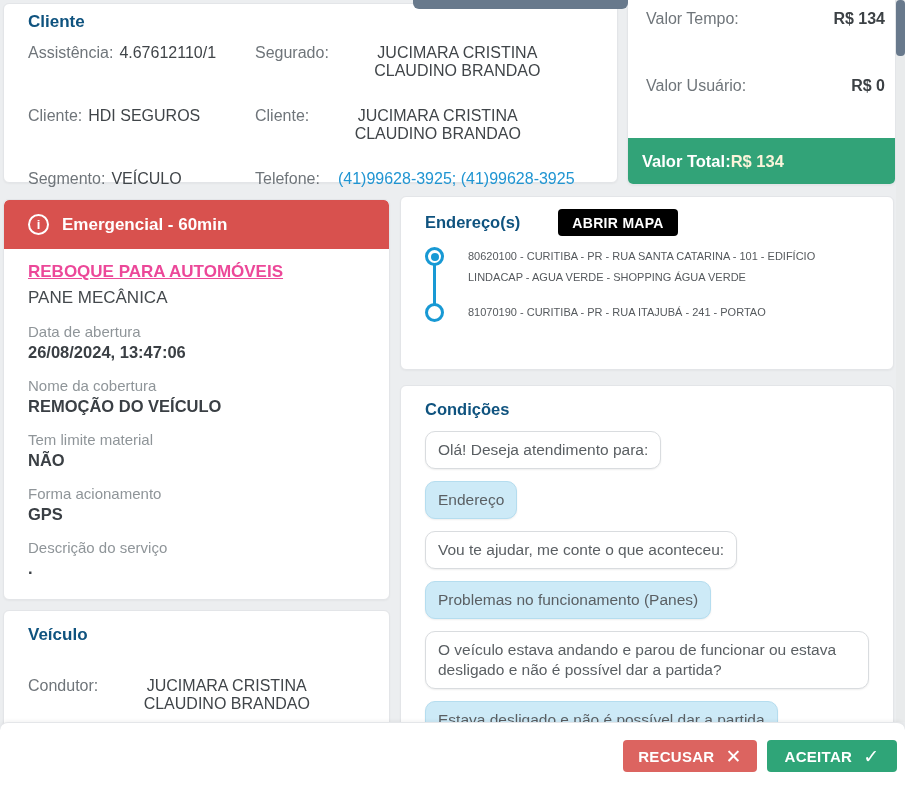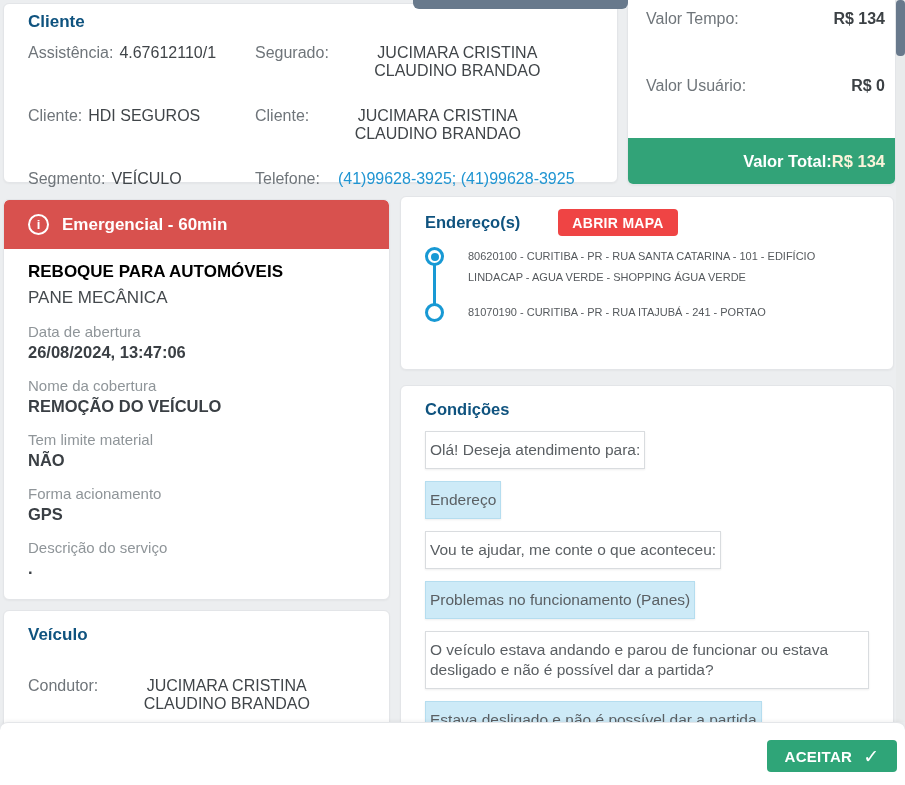--- a/index.html
+++ b/index.html
@@ -47,51 +47,51 @@
   .pair .val { color:#404549; text-align:center; max-width:245px; }
   .pair .val.link { color:#2095d2; text-align:left; max-width:330px; cursor:pointer;margin-left:12px; }
   
   .valor-panel { left:627px; top:0; width:269px; height:185px; border-radius:0 0 6px 6px; overflow:hidden; border-top:none; }
   .valor-row { position:absolute; left:18px; right:10px; display:flex; justify-content:space-between; font-size:16px; }
   .valor-row .vl { color:#6f757a; }
   .valor-row .vv { color:#3c4145; font-weight:bold; }
   .valor-total {
     position:absolute; left:0; right:0; top:138px; height:47px;
     background:#32a378; display:flex; align-items:center;
-    justify-content:flex-end; padding:0 10px 0 23px;
+    justify-content:flex-start; padding:0 10px 0 14px;
     font-size:16.5px; font-weight:bold;
   }
   .valor-total .vl { color:#ffffff; }
   .valor-total .vv { color:#fbf4da; }
   
   .servico-card { left:3px; top:199px; width:387px; height:401px; overflow:hidden; }
   .servico-header {
     background:#d8514e; height:49px; border-radius:5px 5px 0 0;
     display:flex; align-items:center; gap:13px; padding:0 24px;
   }
   .info-icon {
     width:21px; height:21px; border:2px solid #fff; border-radius:50%;
     color:#fff; font-size:13px; font-weight:bold; line-height:17px;
     text-align:center; flex:0 0 auto;
   }
   .servico-header .txt { color:#fff; font-weight:bold; font-size:17px; }
   .servico-body { padding:13px 24px; }
-  .servico-title { color:#000000; font-weight:bold; font-size:17px; }
+  .servico-title { color:#ec4899; font-weight:bold; font-size:17px;text-decoration:underline; }
   .servico-sub { color:#44494d; font-size:17px; margin-top:6px; }
   .field { margin-top:15px; }
   .field .flbl { color:#8f9599; font-size:15px; }
   .field .fval { color:#3a3f44; font-size:16.5px; font-weight:bold; margin-top:3px; }
   
   .veiculo-card { left:3px; top:610px; width:387px; height:150px; padding:14px 24px; }
   .veiculo-card .pair { margin-top:32px; }
   
   .end-card { left:400px; top:196px; width:494px; height:174px; padding:12px 24px; }
   .end-header { display:flex; align-items:center; gap:38px; }
   .btn-mapa {
-    background:#ef4444; color:#fff; font-weight:bold; font-size:14px;
+    background:#000000; color:#fff; font-weight:bold; font-size:14px;
     border:none; border-radius:4px; height:27px; padding:0 14px;
     letter-spacing:.3px; cursor:pointer;
   }
   .timeline { position:relative; margin-top:10px; }
   .timeline .tline {
     position:absolute; left:8px; top:14px; bottom:10px; width:3px; background:#1899d4;
   }
   .addr-row { display:flex; gap:24px; align-items:flex-start; position:relative; }
   .addr-row + .addr-row { margin-top:14px; }
   .marker {
@@ -100,21 +100,21 @@
   }
   .marker.filled::after {
     content:""; position:absolute; left:2.5px; top:2.5px; width:8px; height:8px;
     border-radius:50%; background:#1899d4;
   }
   .addr-text { color:#55595d; font-size:11px; line-height:21px; max-width:420px; }
   
   .cond-card { left:400px; top:385px; width:494px; height:350px; padding:14px 24px; }
   .bubble {
     width:fit-content; max-width:470px;
-    border-radius:0; padding:8px 4px; margin-top:12px;
+    border-radius:10px; padding:8px 12px; margin-top:12px;
     font-size:15.5px; line-height:20px; color:#5a5f63;
     box-shadow:0 1px 2px rgba(0,0,0,.07);
   }
   .bubble.system { background:#fff; border:1px solid #d9dcdf; }
   .bubble.user { background:#cdeaf7; border:1px solid #b5ddef; }
   .bubble:first-of-type { margin-top:14px; }
   
   .footer {
     position:absolute; left:0; bottom:0; width:905px; height:63px;
     background:#fff; border-top:1px solid #e4e6e9; border-radius:8px 8px 0 0;
@@ -245,17 +245,21 @@
   <div class="blue-heading" style="font-size:16.5px;">Condições</div>
   <div class="bubble system">Olá! Deseja atendimento para:</div>
   <div class="bubble user">Endereço</div>
   <div class="bubble system">Vou te ajudar, me conte o que aconteceu:</div>
   <div class="bubble user">Problemas no funcionamento (Panes)</div>
   <div class="bubble system">O veículo estava andando e parou de funcionar ou estava desligado e não é possível dar a partida?</div>
   <div class="bubble user">Estava desligado e não é possível dar a partida</div>
 </div>
 
 <div class="footer">
+  <button class="btn-action btn-recusar">
+    <span>RECUSAR</span>
+    <span class="glyph">✕</span>
+  </button>
   <button class="btn-action btn-aceitar">
     <span>ACEITAR</span>
     <span class="glyph">✓</span>
   </button>
 </div>
 
 </body></html>

